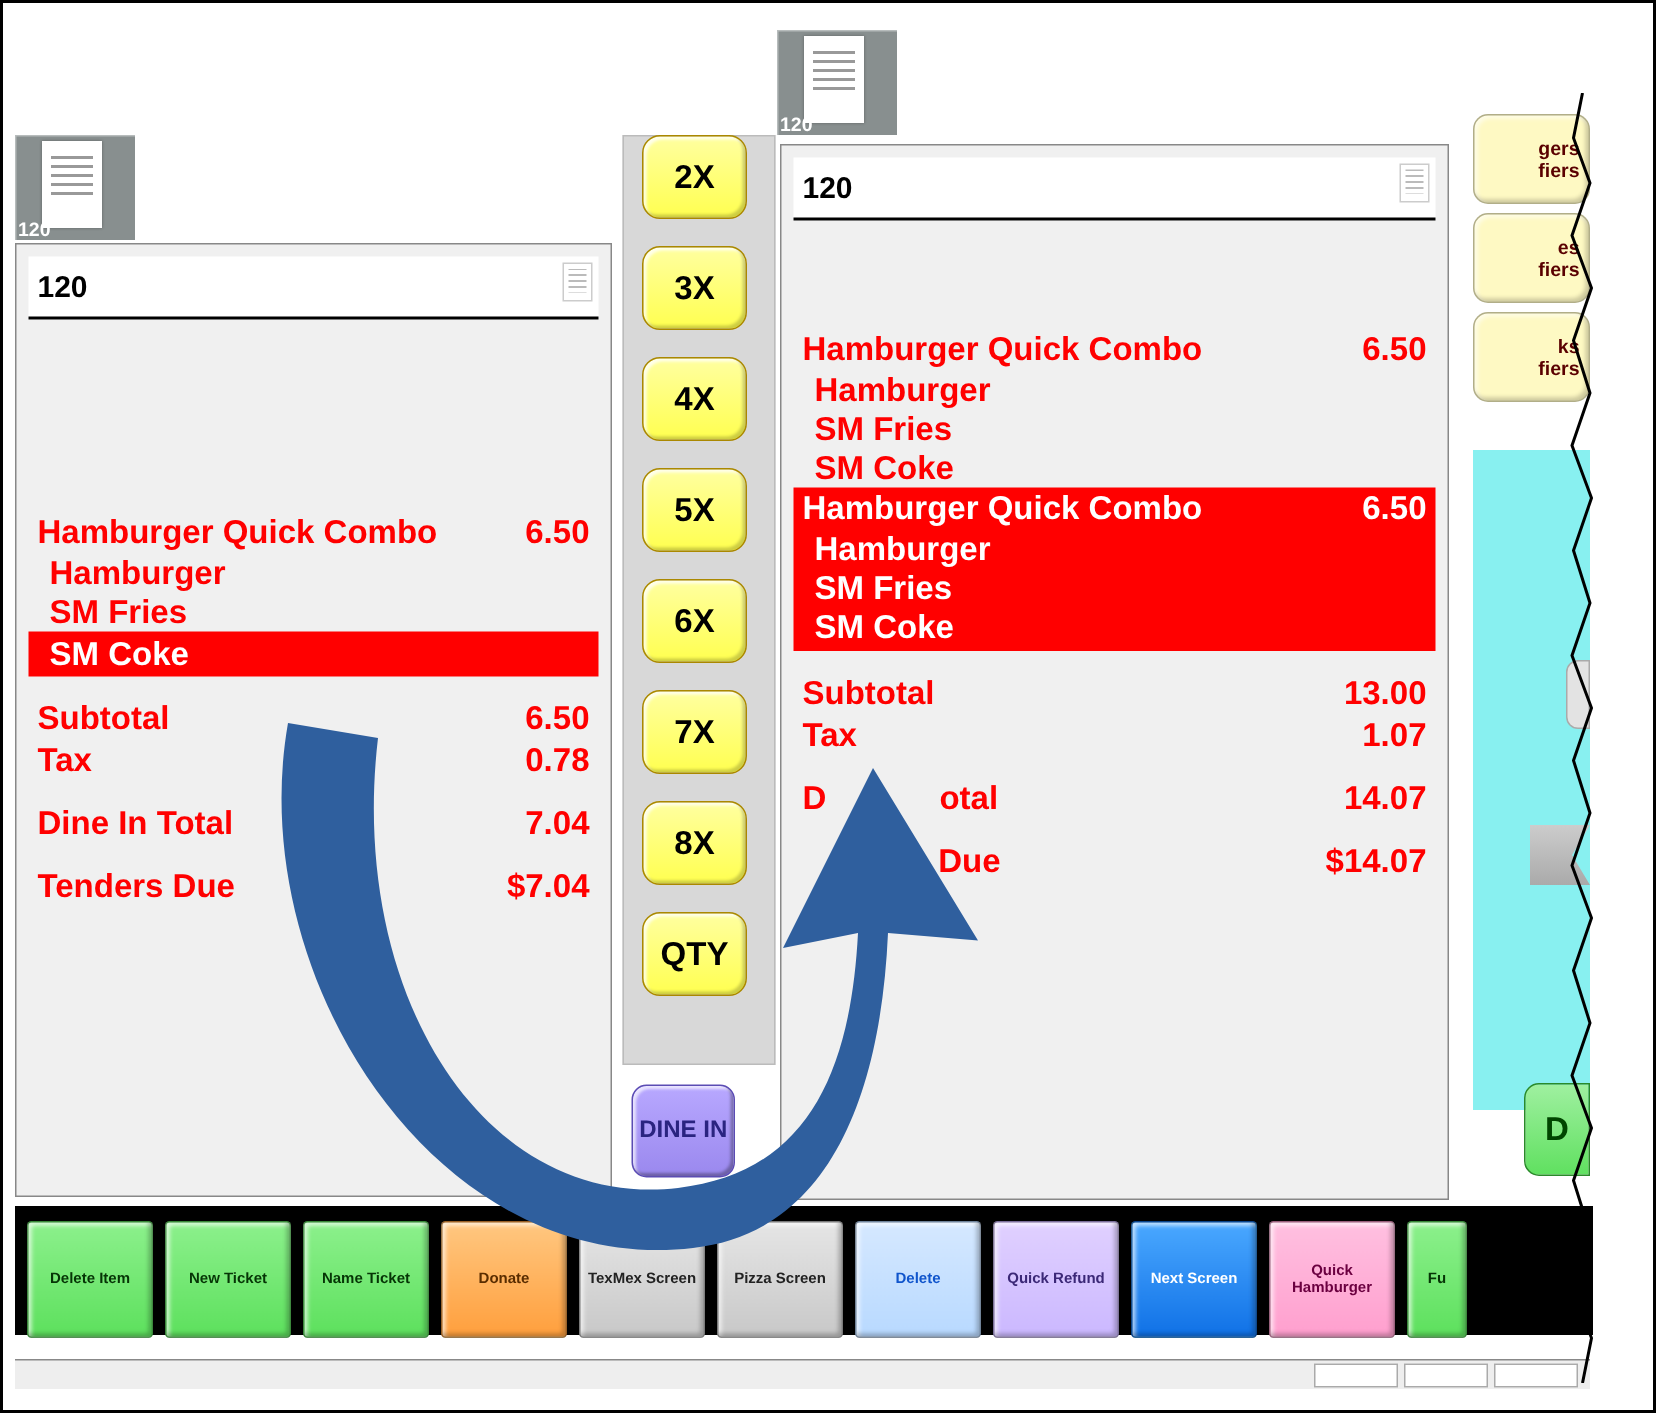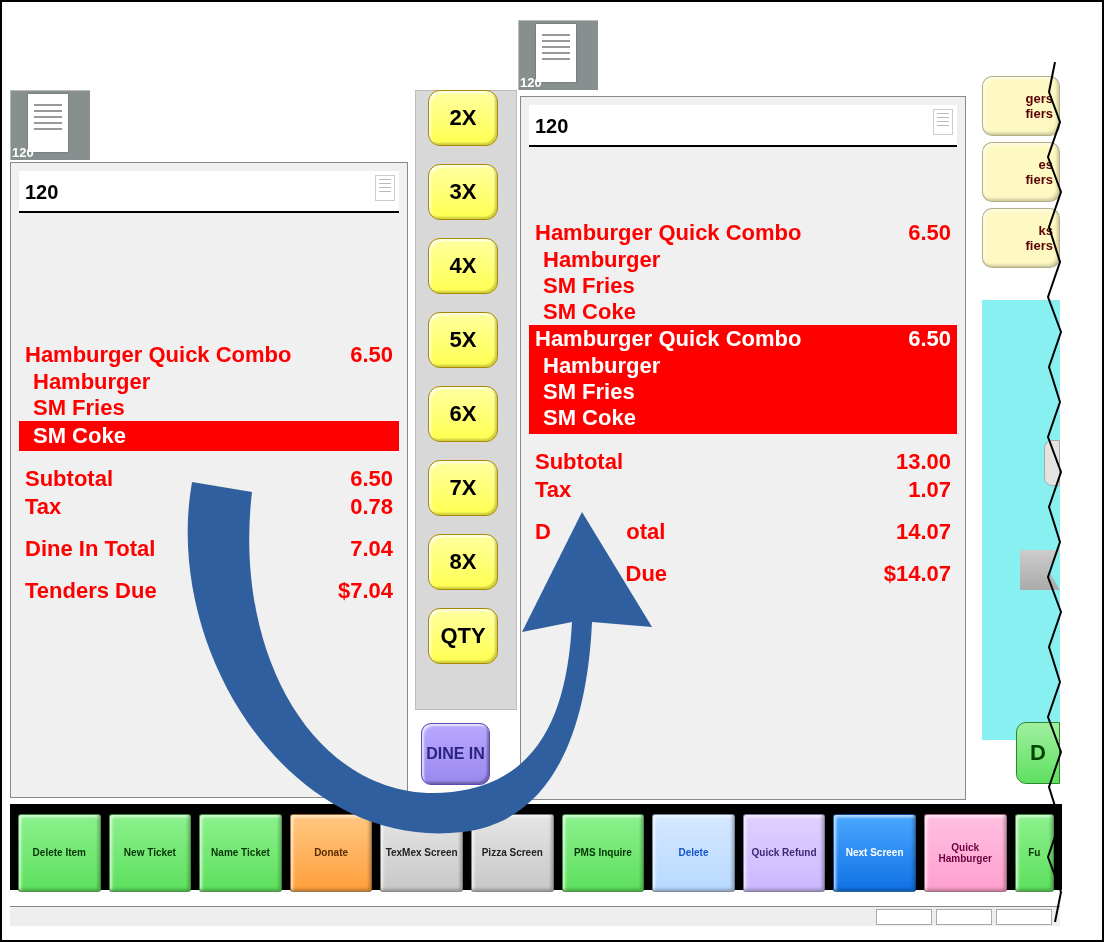--- a/index.html
+++ b/index.html
@@ -396,21 +396,20 @@
   <div class="gray-tab"></div>
   <div class="cyan-d">D</div>
 
   <div class="bottom-bar">
     <div class="bb-btn c-green">Delete Item</div>
     <div class="bb-btn c-green">New Ticket</div>
     <div class="bb-btn c-green">Name Ticket</div>
     <div class="bb-btn c-orange">Donate</div>
     <div class="bb-btn c-gray">TexMex Screen</div>
     <div class="bb-btn c-gray">Pizza Screen</div>
-    <div class="bb-btn c-green">PMS Inquire</div>
     <div class="bb-btn c-blue-lite">Delete</div>
     <div class="bb-btn c-lav">Quick Refund</div>
     <div class="bb-btn c-blue">Next Screen</div>
     <div class="bb-btn c-pink">Quick Hamburger</div>
     <div class="bb-btn c-green" style="width:40px">Fu</div>
   </div>
 
   <div class="statusbar">
     <div class="cell">
         <span></span>

